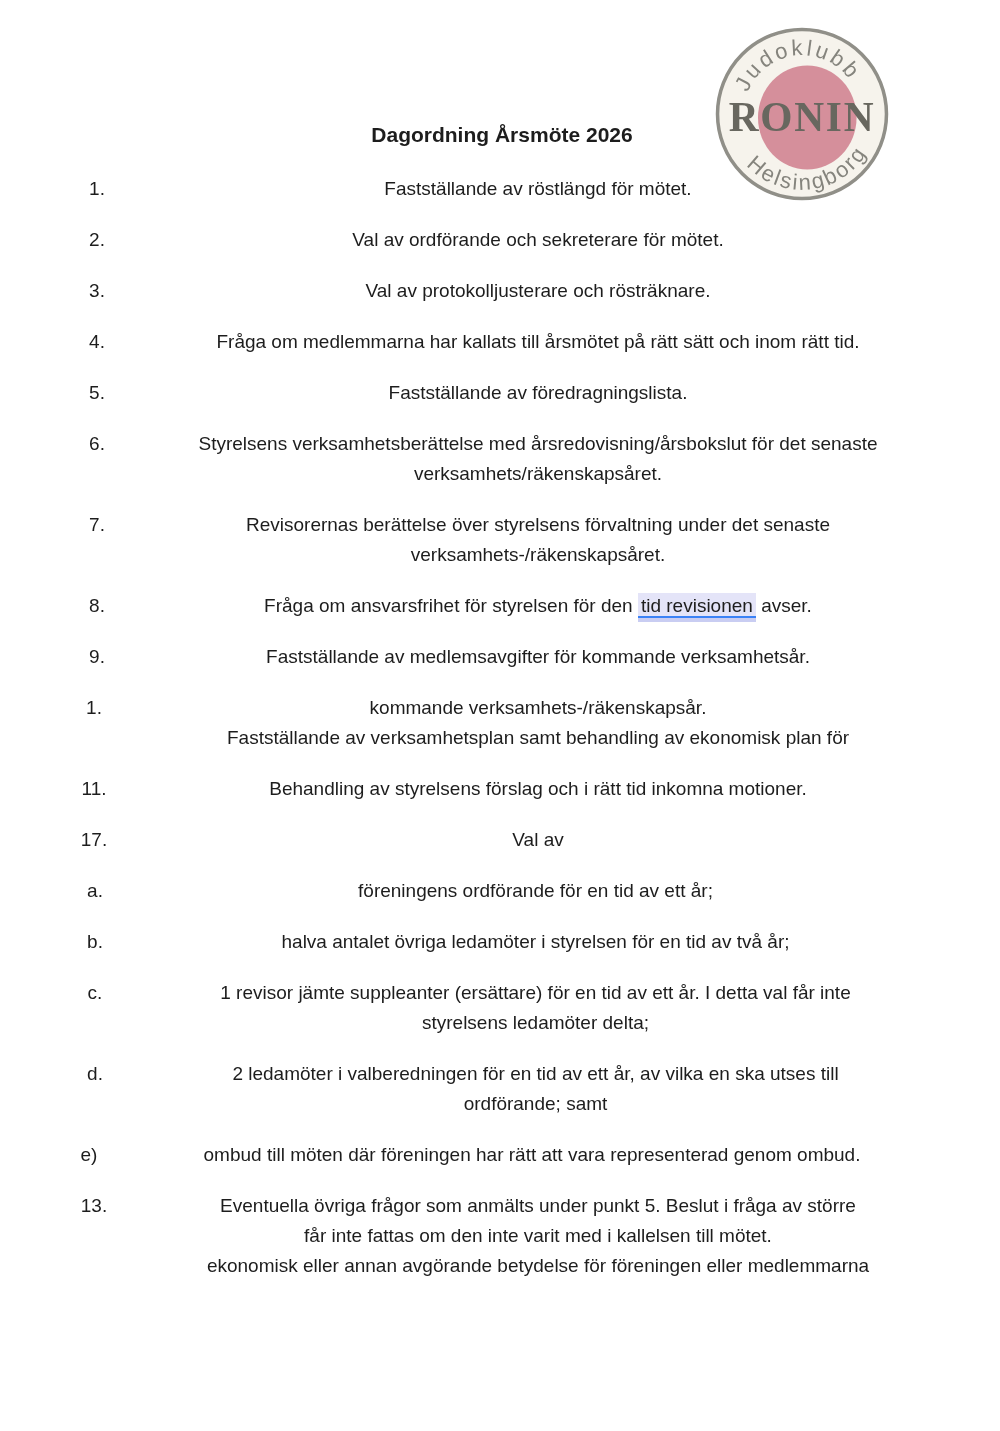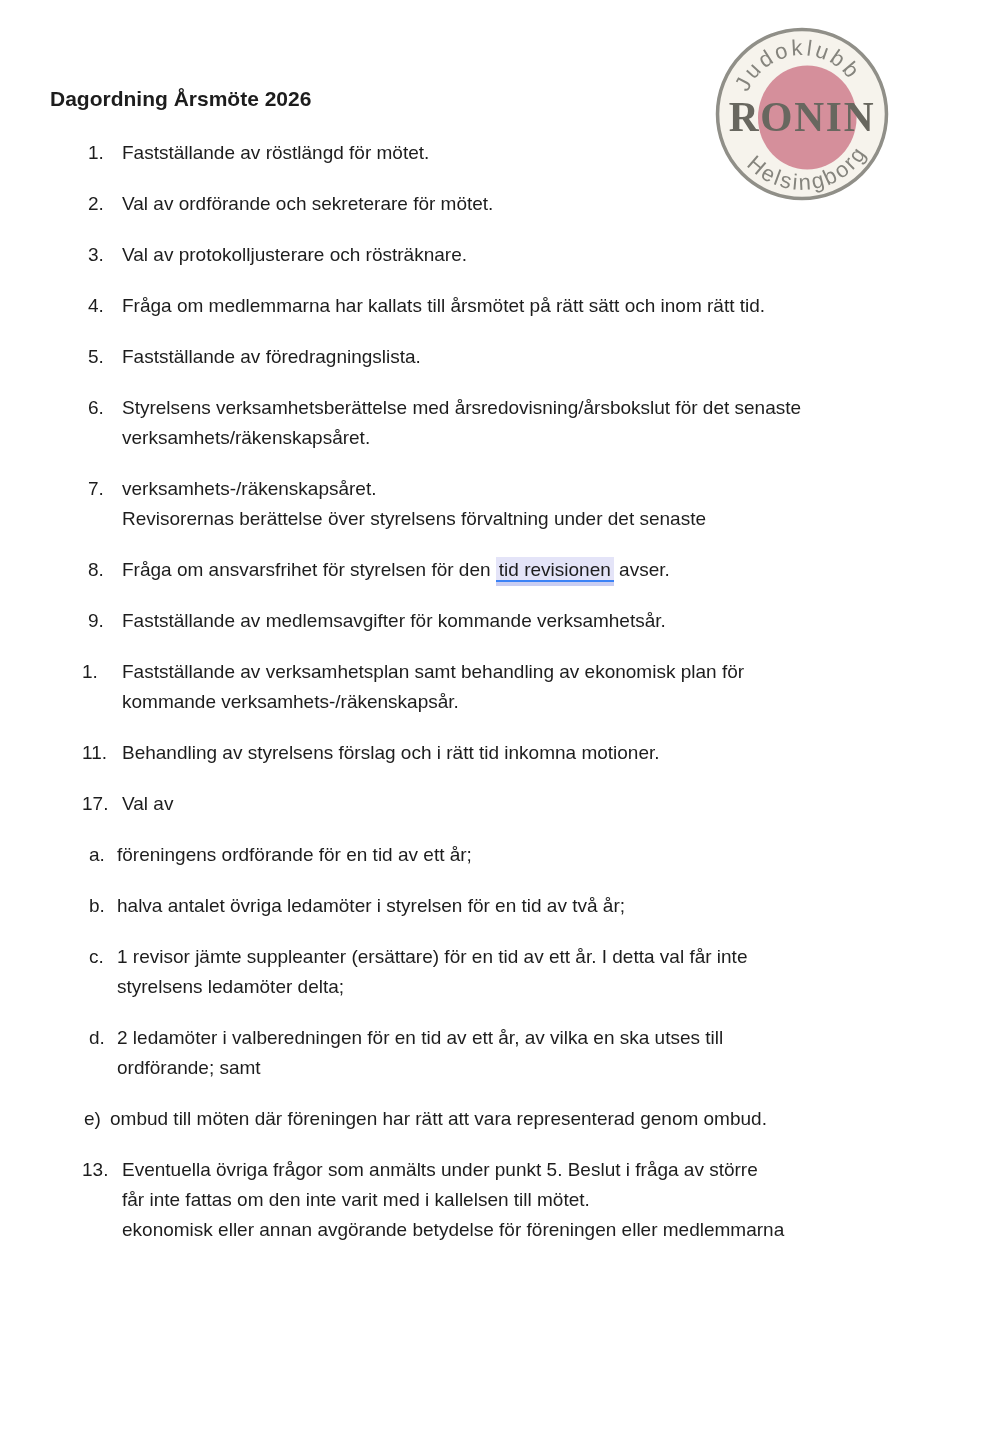--- a/index.html
+++ b/index.html
@@ -18,24 +18,25 @@
     position: absolute;
     left: 714px;
     top: 26px;
     width: 176px;
     height: 176px;
   }
 
   
   .doc {
     position: absolute;
-    left: 50px;
+    left: 42px;
     top: 0;
     width: 920px;
-    padding-top: 84px;
+    padding-top: 120px;
+    text-align: center;
   }
   .doc-title {
     font-size: 21px;
     line-height: 30px;
     font-weight: bold;
     margin: 0 0 24px 0;
   }
   .item {
     display: flex;
     align-items: flex-start;
@@ -121,40 +122,40 @@
       <span class="marker">6.</span>
       <span class="text">
         <span class="line">Styrelsens verksamhetsberättelse med årsredovisning/årsbokslut för det senaste</span>
         <span class="line">verksamhets/räkenskapsåret.</span>
       </span>
     </div>
 
     <div class="item num">
       <span class="marker">7.</span>
       <span class="text">
+        <span class="line">Revisorernas berättelse över styrelsens förvaltning under det senaste</span>
         <span class="line">verksamhets-/räkenskapsåret.</span>
-        <span class="line">Revisorernas berättelse över styrelsens förvaltning under det senaste</span>
       </span>
     </div>
 
     <div class="item num">
       <span class="marker">8.</span>
       <span class="text"><span>Fråga om ansvarsfrihet för styrelsen för den </span><span class="hl">tid revisionen</span><span> avser.</span></span>
     </div>
 
     <div class="item num">
       <span class="marker">9.</span>
       <span class="text">Fastställande av medlemsavgifter för kommande verksamhetsår.</span>
     </div>
 
     <div class="item num2">
       <span class="marker">1.</span>
       <span class="text">
+        <span class="line">kommande verksamhets-/räkenskapsår.</span>
         <span class="line">Fastställande av verksamhetsplan samt behandling av ekonomisk plan för</span>
-        <span class="line">kommande verksamhets-/räkenskapsår.</span>
       </span>
     </div>
 
     <div class="item num2">
       <span class="marker">11.</span>
       <span class="text">Behandling av styrelsens förslag och i rätt tid inkomna motioner.</span>
     </div>
 
     <div class="item num2">
       <span class="marker">17.</span>

